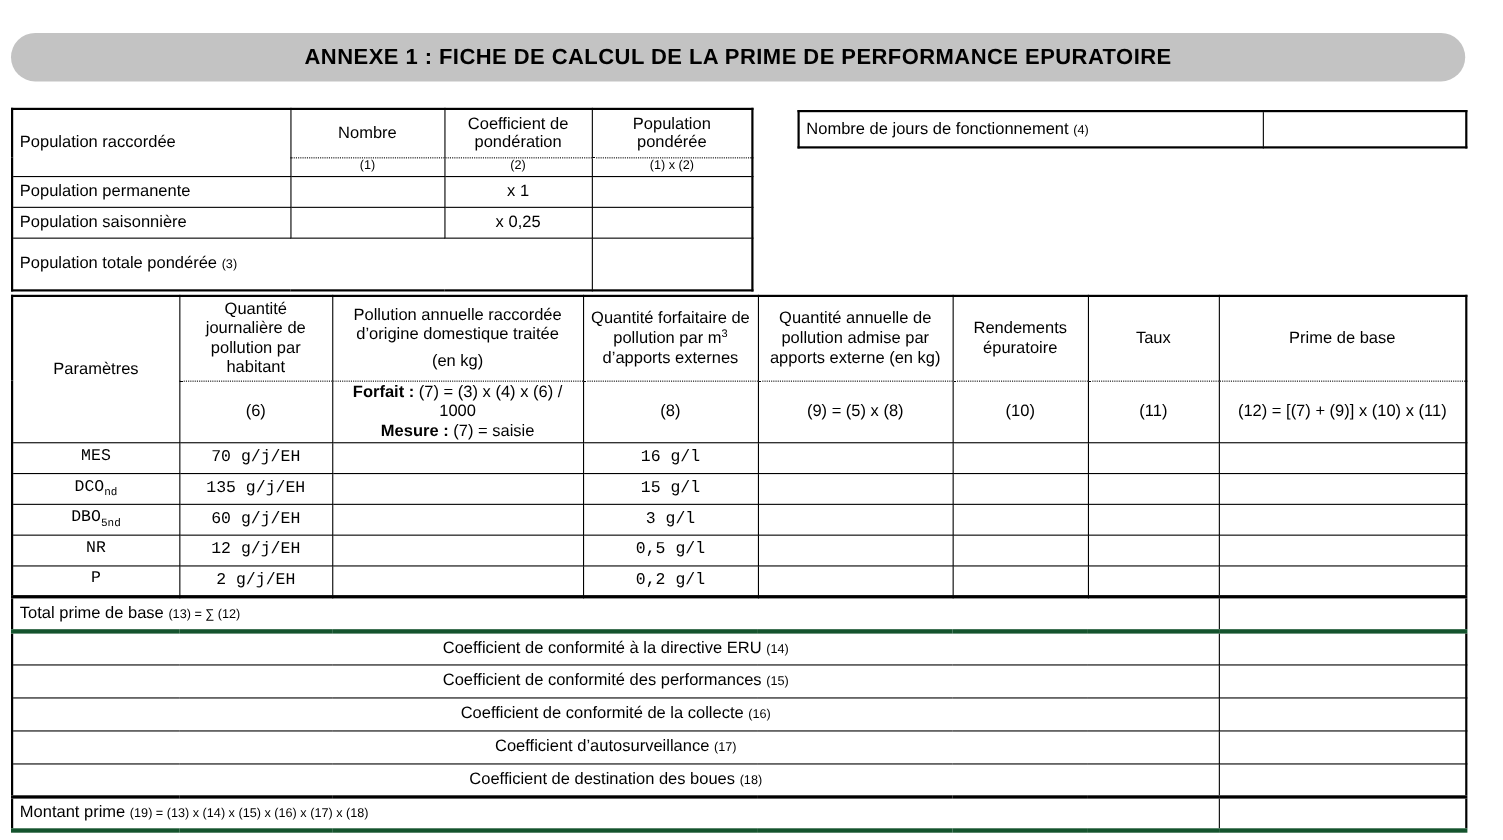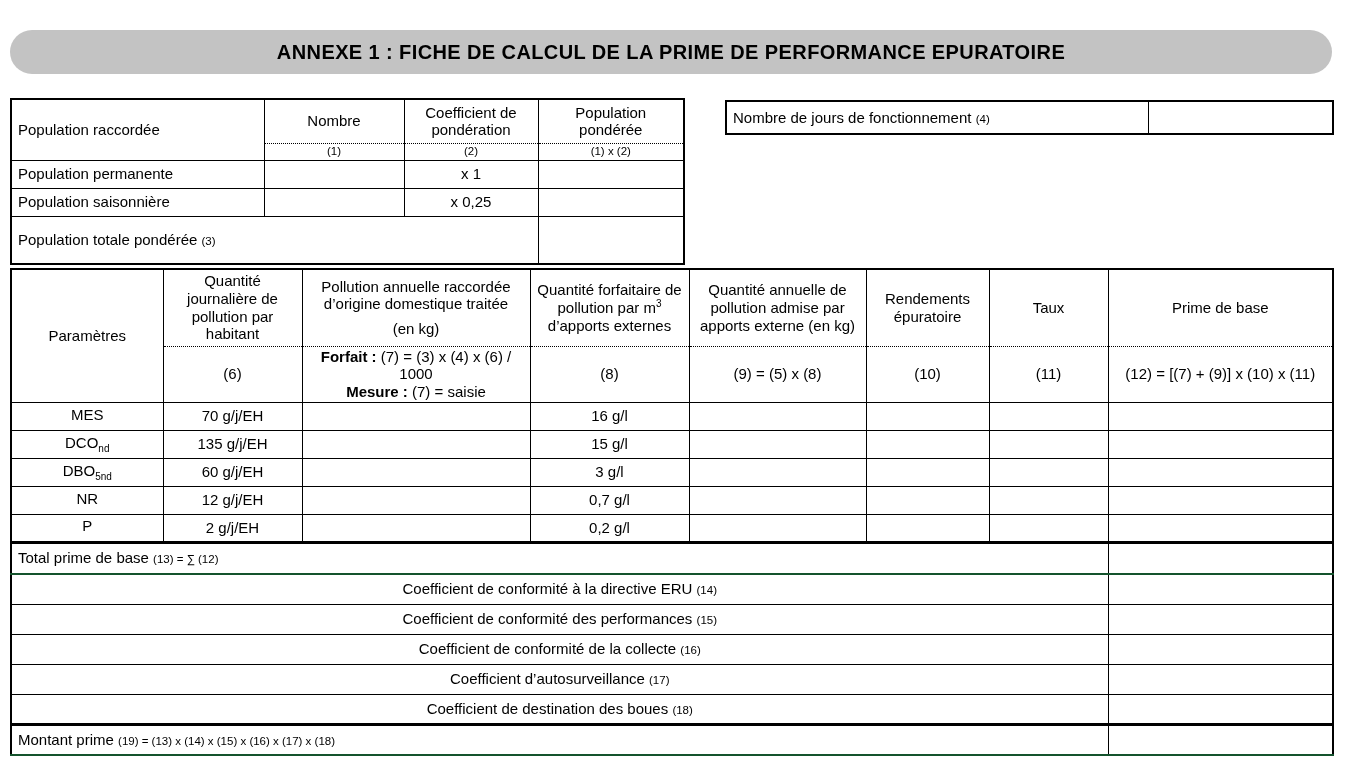--- a/index.html
+++ b/index.html
@@ -43,27 +43,27 @@
 
   
   #info-table { left:725px; top:100px; width:607px; }
   #info-table tr { height:31px; }
   #info-table tr:last-child { height:33px; }
 
   
   #main-table { left:10px; top:268px; width:1322px; }
   #main-table tr.h1 { height:77px; }
   #main-table tr.h2 { height:33px; }
-  #main-table tr.data { height:28px; }
+  #main-table tr.data { height:28px;font-family:Liberation Mono, monospace; }
   #main-table tr.total { height:32px; }
   #main-table tr.coef { height:30px; }
   #main-table tr.montant { height:31px; }
   .formula-cell { font-size:12.5px; text-align:left; padding-left:5px; line-height:1.3; }
   .b { font-weight:bold; }
-  tr.thick td { border-top:3px solid #000; border-bottom:2px solid #14532d; }
+  tr.thick td { border-top:3px solid #000; border-bottom:4px solid #14532d; }
   td.indent { padding-left:55px;text-align:center; }
 </style>
 </head>
 <body>
 
 <div class="titlebar">
   <span class="t">ANNEXE 1 : FICHE DE CALCUL DE LA PRIME DE PERFORMANCE EPURATOIRE</span>
 </div>
 
 <table class="sheet" id="pop-table">
@@ -182,21 +182,21 @@
     <td class="c">3 g/l</td>
     <td></td>
     <td></td>
     <td></td>
     <td></td>
   </tr>
   <tr class="data">
     <td class="c"><span>NR</span><sub class="ps"></sub></td>
     <td class="c">12 g/j/EH</td>
     <td></td>
-    <td class="c">0,7 g/l</td>
+    <td class="c">0,5 g/l</td>
     <td></td>
     <td></td>
     <td></td>
     <td></td>
   </tr>
   <tr class="data">
     <td class="c"><span>P</span><sub class="ps"></sub></td>
     <td class="c">2 g/j/EH</td>
     <td></td>
     <td class="c">0,2 g/l</td>

